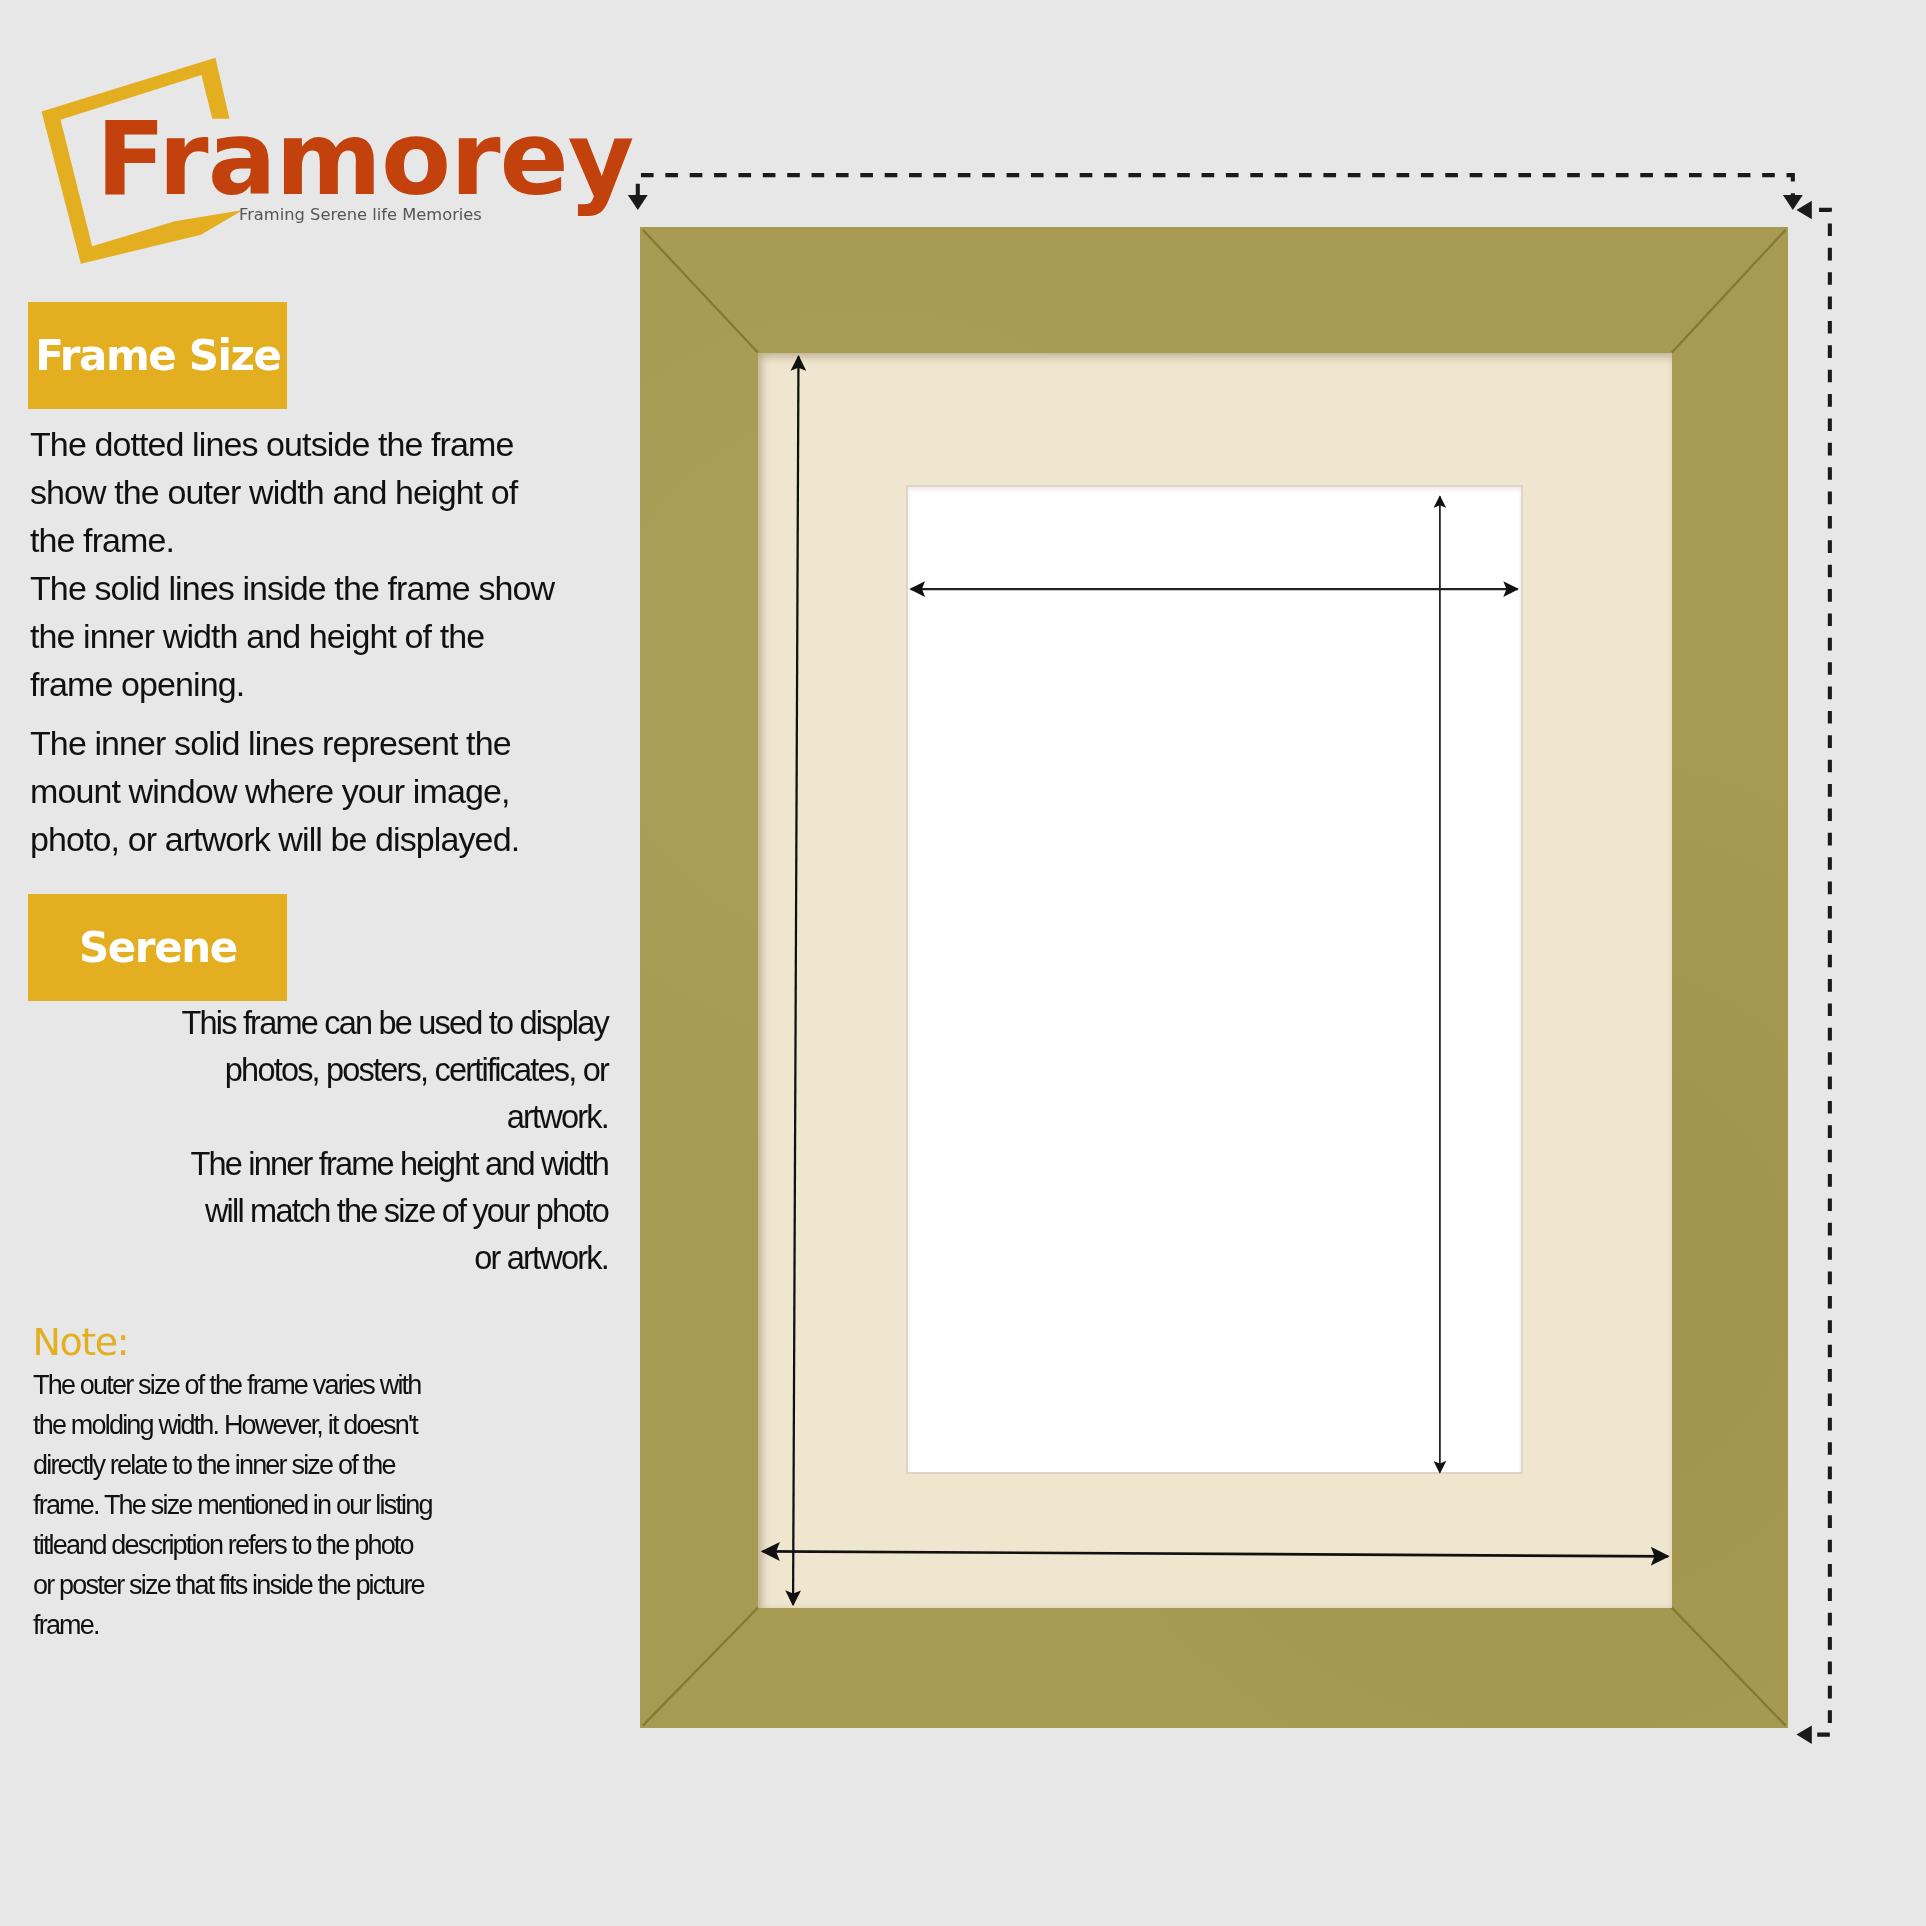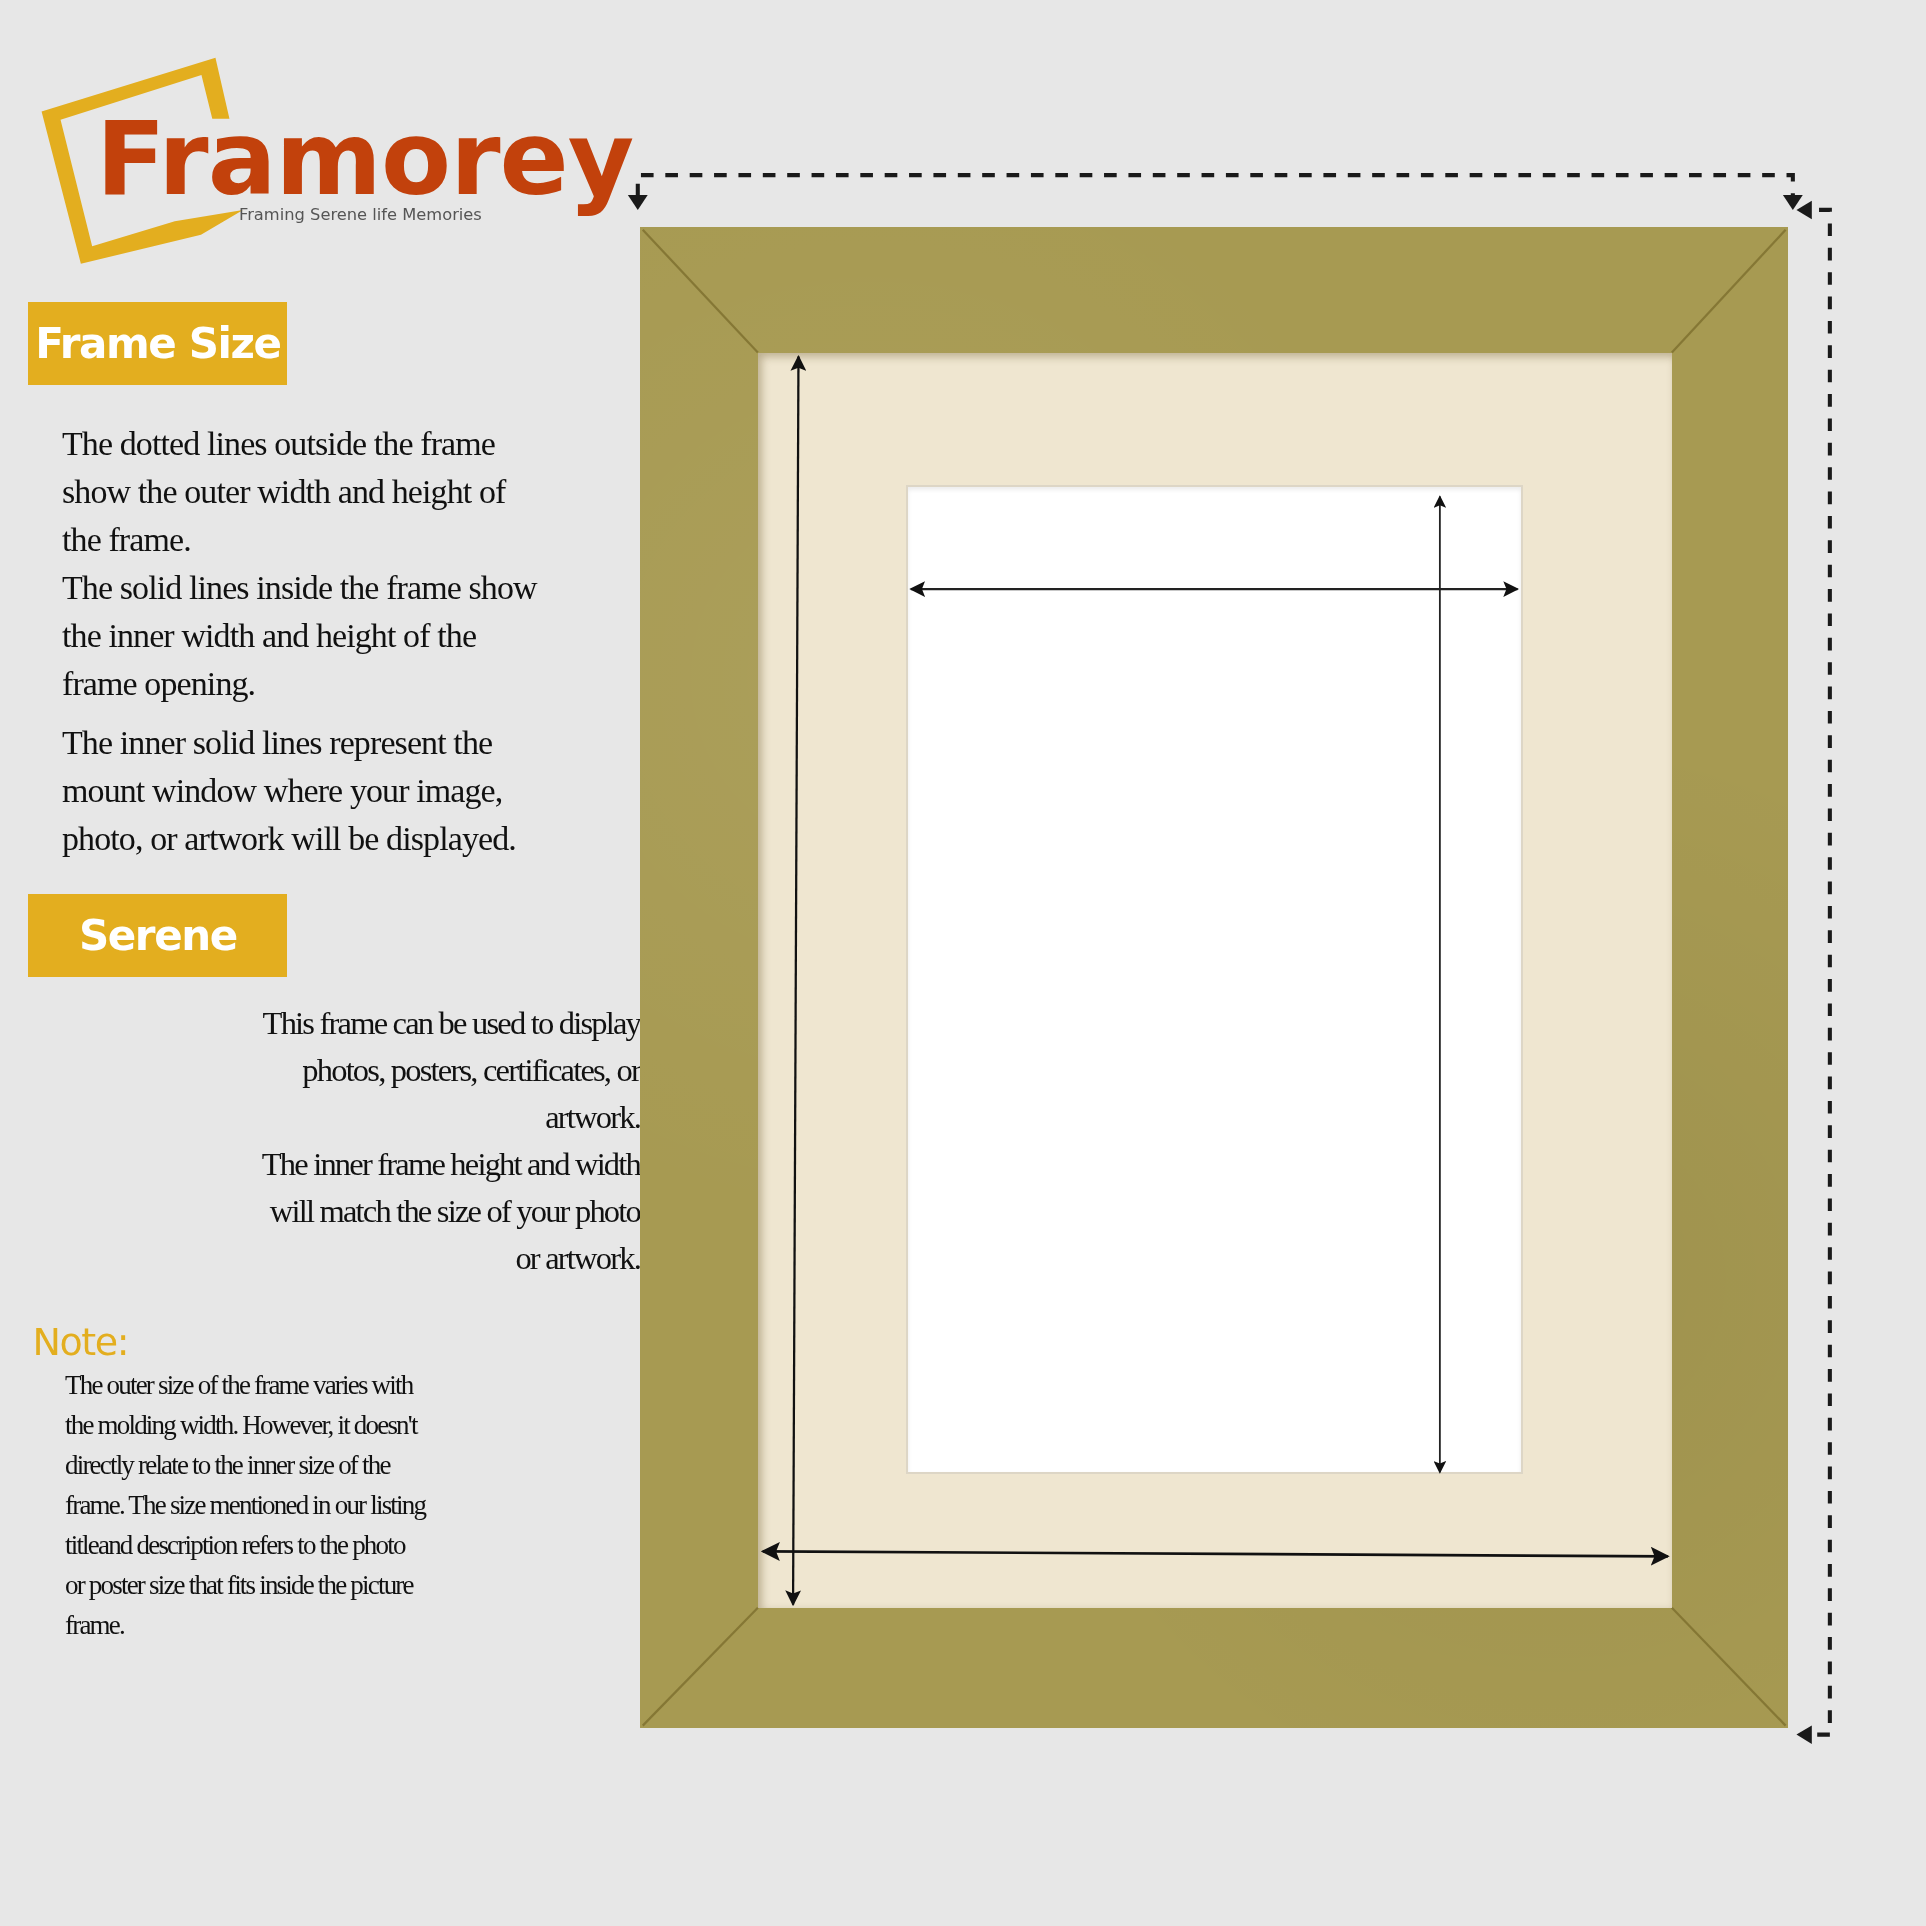--- a/index.html
+++ b/index.html
@@ -20,35 +20,34 @@
       color: #c2410c;
     }
     .brand-tagline {
       position: absolute; left: 239px; top: 196px;
       font-family: "DejaVu Sans", sans-serif;
       font-size: 16.3px; color: #555; white-space: nowrap; margin-top: 9px;
     }
 
     
     .section-badge {
-      position: absolute; left: 28.4px; width: 259px; height: 83px;
+      position: absolute; left: 28.4px; width: 259px; height: 107px;
       background: #e3ae1f;
       color: #fff; font-weight: bold;
       font-family: "DejaVu Sans", sans-serif;
       font-size: 42px; letter-spacing: -1.4px;
       display: flex; align-items: center; justify-content: center;
       box-sizing: border-box;
     }
 
     .para {
       position: absolute; left: 30px; width: 578px;
-      font-family: Liberation Serif, serif;
+      font-family: Liberation Sans, sans-serif;
       color: #111;
       white-space: pre-line;
-      margin-left: 32px;
     }
     .para-justify { text-align: justify; text-align-last: left; }
     .p1 { top: 420px; font-size: 34px; line-height: 48px; letter-spacing: -0.9px; }
     .p2 { top: 719px; font-size: 34px; line-height: 48px; letter-spacing: -0.9px; }
     .p3 { top: 1000px; font-size: 32.5px; line-height: 47px; letter-spacing: -1.8px; text-align: right; }
     .note-title {
       position: absolute; left: 32.5px; top: 1320px;
       font-size: 38px; font-weight: normal; color: #e3ae1f; letter-spacing: -1.4px;
     }
     .p4 { top: 1365px; font-size: 27px; line-height: 40px; letter-spacing: -1.8px; left: 33px; }

